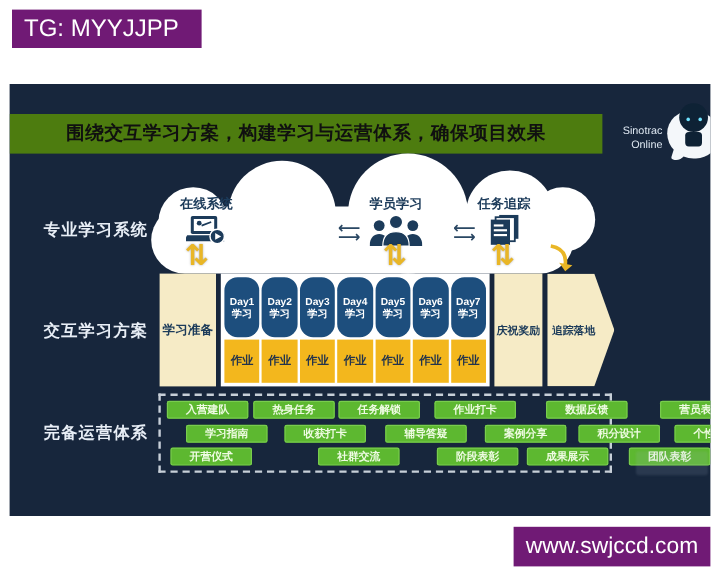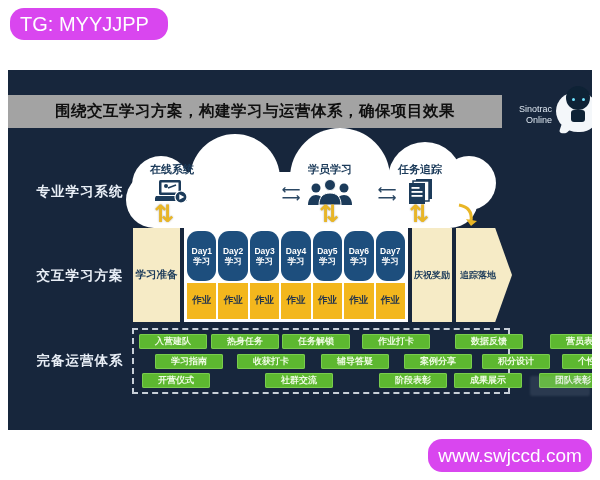--- a/index.html
+++ b/index.html
@@ -1,29 +1,29 @@
 <!DOCTYPE html>
 <html><head>
 <meta charset="utf-8">
 <style>
   html,body{margin:0;padding:0;background:#ffffff;}
   body{width:600px;height:480px;position:relative;overflow:hidden;
        font-family:"Liberation Sans","DejaVu Sans",sans-serif;}
 
-  .badge{position:absolute;background:#d946ef;color:#ffffff;
-         display:flex;align-items:center;border-radius:14px;}
+  .badge{position:absolute;background:#701a75;color:#ffffff;
+         display:flex;align-items:center;}
   #tg-badge{left:10px;top:8px;width:148px;height:32px;font-size:20px;padding-left:10px;}
   #www-badge{left:428px;top:439px;width:164px;height:33px;font-size:19px;justify-content:center;}
 
   
   #slide{position:absolute;left:8px;top:70px;width:584px;height:360px;
          background:#17263c;overflow:hidden;}
 
   #banner{position:absolute;left:0;top:25px;width:494px;height:33px;
-          background:#a3a3a3;color:#101010;font-weight:bold;font-size:15.5px;
+          background:#4d7c0f;color:#101010;font-weight:bold;font-size:15.5px;
           display:flex;align-items:center;justify-content:center;letter-spacing:.5px;}
 
   
   #brand{position:absolute;left:492px;top:34px;width:52px;color:#dfe8f2;
          font-size:9px;line-height:11px;text-align:right;}
   #mascot{position:absolute;left:548px;top:16px;width:46px;height:50px;}
   #mascot .bubble{position:absolute;left:0;top:6px;width:42px;height:40px;background:#f4f7fa;
                   border-radius:50% 50% 45% 55%;}
   #mascot .tail{position:absolute;left:4px;top:40px;width:10px;height:8px;background:#f4f7fa;
                 border-radius:0 0 8px 2px;transform:rotate(18deg);}
@@ -91,21 +91,21 @@
   .opbtn{background:#5db830;color:#eefbe2;font-size:9px;font-weight:bold;height:15px;
          display:flex;align-items:center;justify-content:center;padding:0 16px;
          border-radius:2px;box-shadow:inset 0 0 0 1px #79cc4e;white-space:nowrap;}
   .r1 .opbtn:nth-child(1){margin-left:5px}.r1 .opbtn:nth-child(2){margin-left:4px}
   .r1 .opbtn:nth-child(3){margin-left:3px}.r1 .opbtn:nth-child(4){margin-left:12px}
   .r1 .opbtn:nth-child(5){margin-left:25px}.r1 .opbtn:nth-child(6){margin-left:27px}
   .r2 .opbtn:nth-child(1){margin-left:21px}.r2 .opbtn:nth-child(2){margin-left:14px}
   .r2 .opbtn:nth-child(3){margin-left:16px}.r2 .opbtn:nth-child(4){margin-left:15px}
   .r2 .opbtn:nth-child(5){margin-left:10px}.r2 .opbtn:nth-child(6){margin-left:12px}
   .r3 .opbtn:nth-child(1){margin-left:8px}.r3 .opbtn:nth-child(2){margin-left:55px}
-  .r3 .opbtn:nth-child(3){margin-left:46px}.r3 .opbtn:nth-child(4){margin-left:7px}
+  .r3 .opbtn:nth-child(3){margin-left:31px}.r3 .opbtn:nth-child(4){margin-left:7px}
   .r3 .opbtn:nth-child(5){margin-left:17px}
 
   #watermark{position:absolute;left:522px;top:306px;width:60px;height:20px;
              background:rgba(160,180,200,0.14);filter:blur(1px);border-radius:2px;}
 </style>
 </head>
 <body>
 
 <div id="tg-badge" class="badge">TG: MYYJJPP</div>
 

